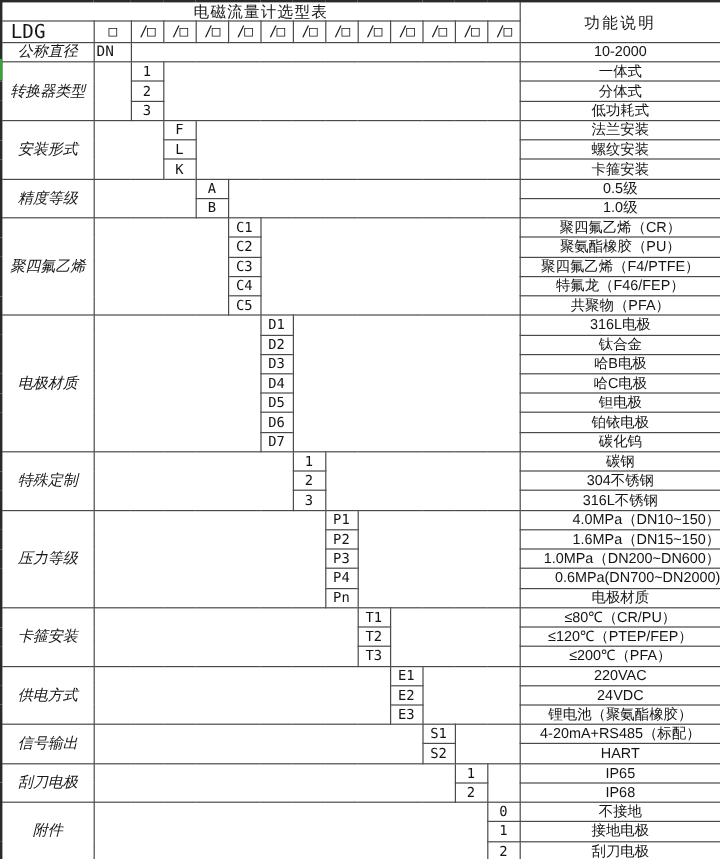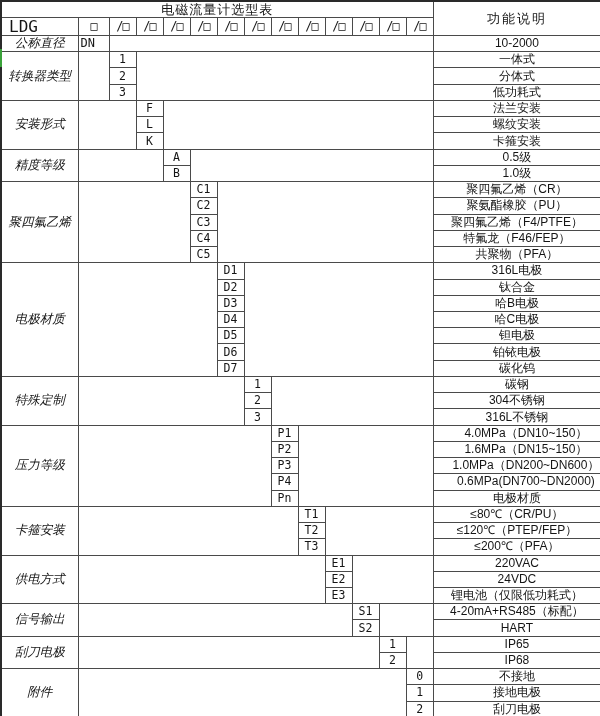--- a/index.html
+++ b/index.html
@@ -64,21 +64,21 @@
     font-family: "DejaVu Sans Mono", monospace;
     font-size: 12px;
     margin-left: 19px;
   }
   td.code-cell {
     font-family: "DejaVu Sans Mono", monospace;
     font-size: 11.5px;
   }
   td.label-cell { font-size: 12.5px; font-style: italic; }
   td.val-cell   { font-size: 12px; }
-  td.val-left   { text-align: center; padding-left: 18px; }
+  td.val-left   { text-align: right; padding-left: 18px; }
   .green-artifact {
     position: absolute;
     left: 0;
     top: 49px;
     width: 2px;
     height: 18px;
     background: #3aa23a;
     z-index: 5;
   }
 </style>
@@ -286,21 +286,21 @@
         <td class="code-cell">E1</td>
         <td class="fill" colspan="3" rowspan="3"></td>
         <td class="val-cell">220VAC</td>
       </tr>
       <tr class="data-row">
         <td class="code-cell">E2</td>
         <td class="val-cell">24VDC</td>
       </tr>
       <tr class="data-row">
         <td class="code-cell">E3</td>
-        <td class="val-cell">锂电池（仅限低功耗式）</td>
+        <td class="val-cell">锂电池（聚氨酯橡胶）</td>
       </tr>
       <tr class="data-row">
         <td class="label-cell" rowspan="2">信号输出</td>
         <td class="fill" colspan="10" rowspan="2"></td>
         <td class="code-cell">S1</td>
         <td class="fill" colspan="2" rowspan="2"></td>
         <td class="val-cell">4-20mA+RS485（标配）</td>
       </tr>
       <tr class="data-row">
         <td class="code-cell">S2</td>

